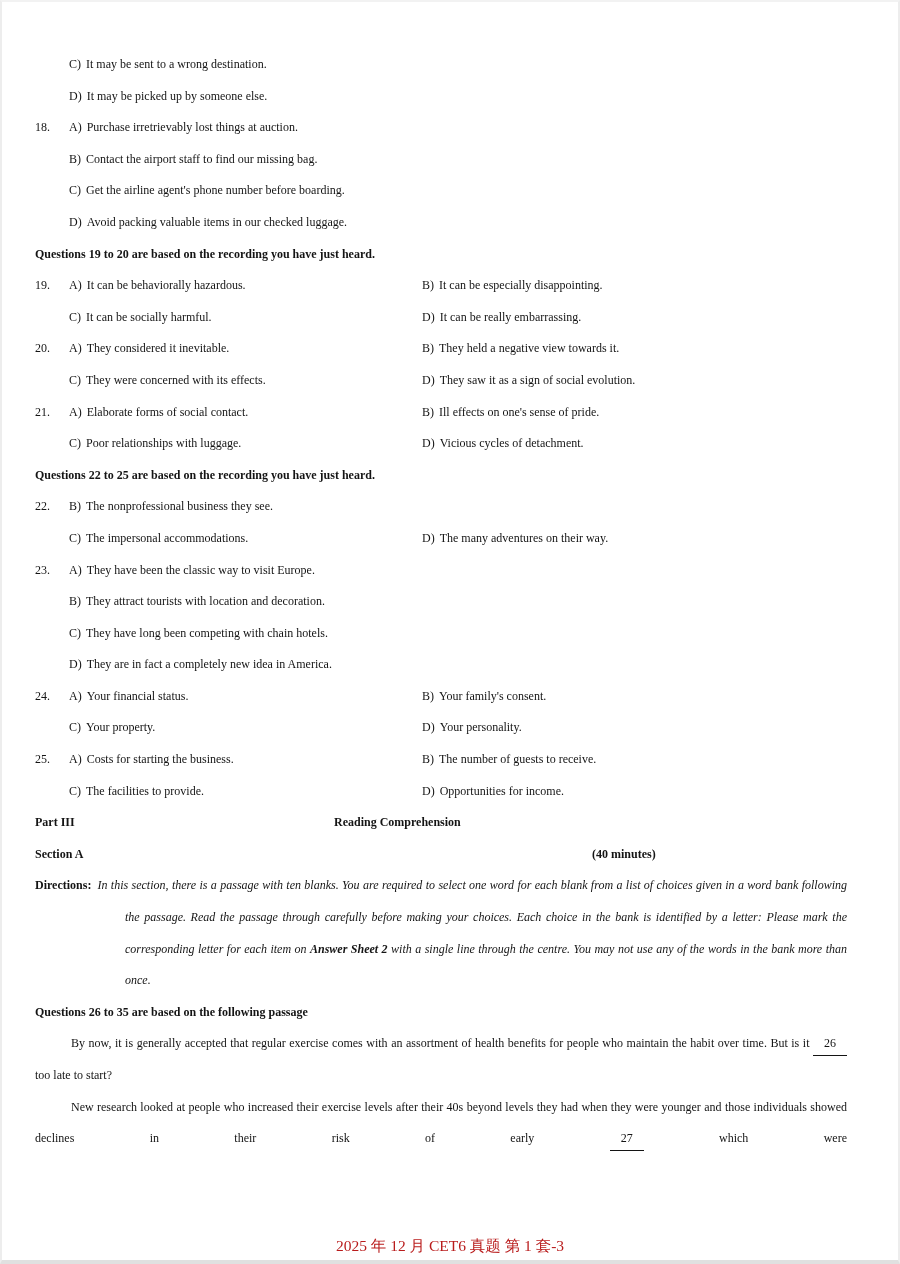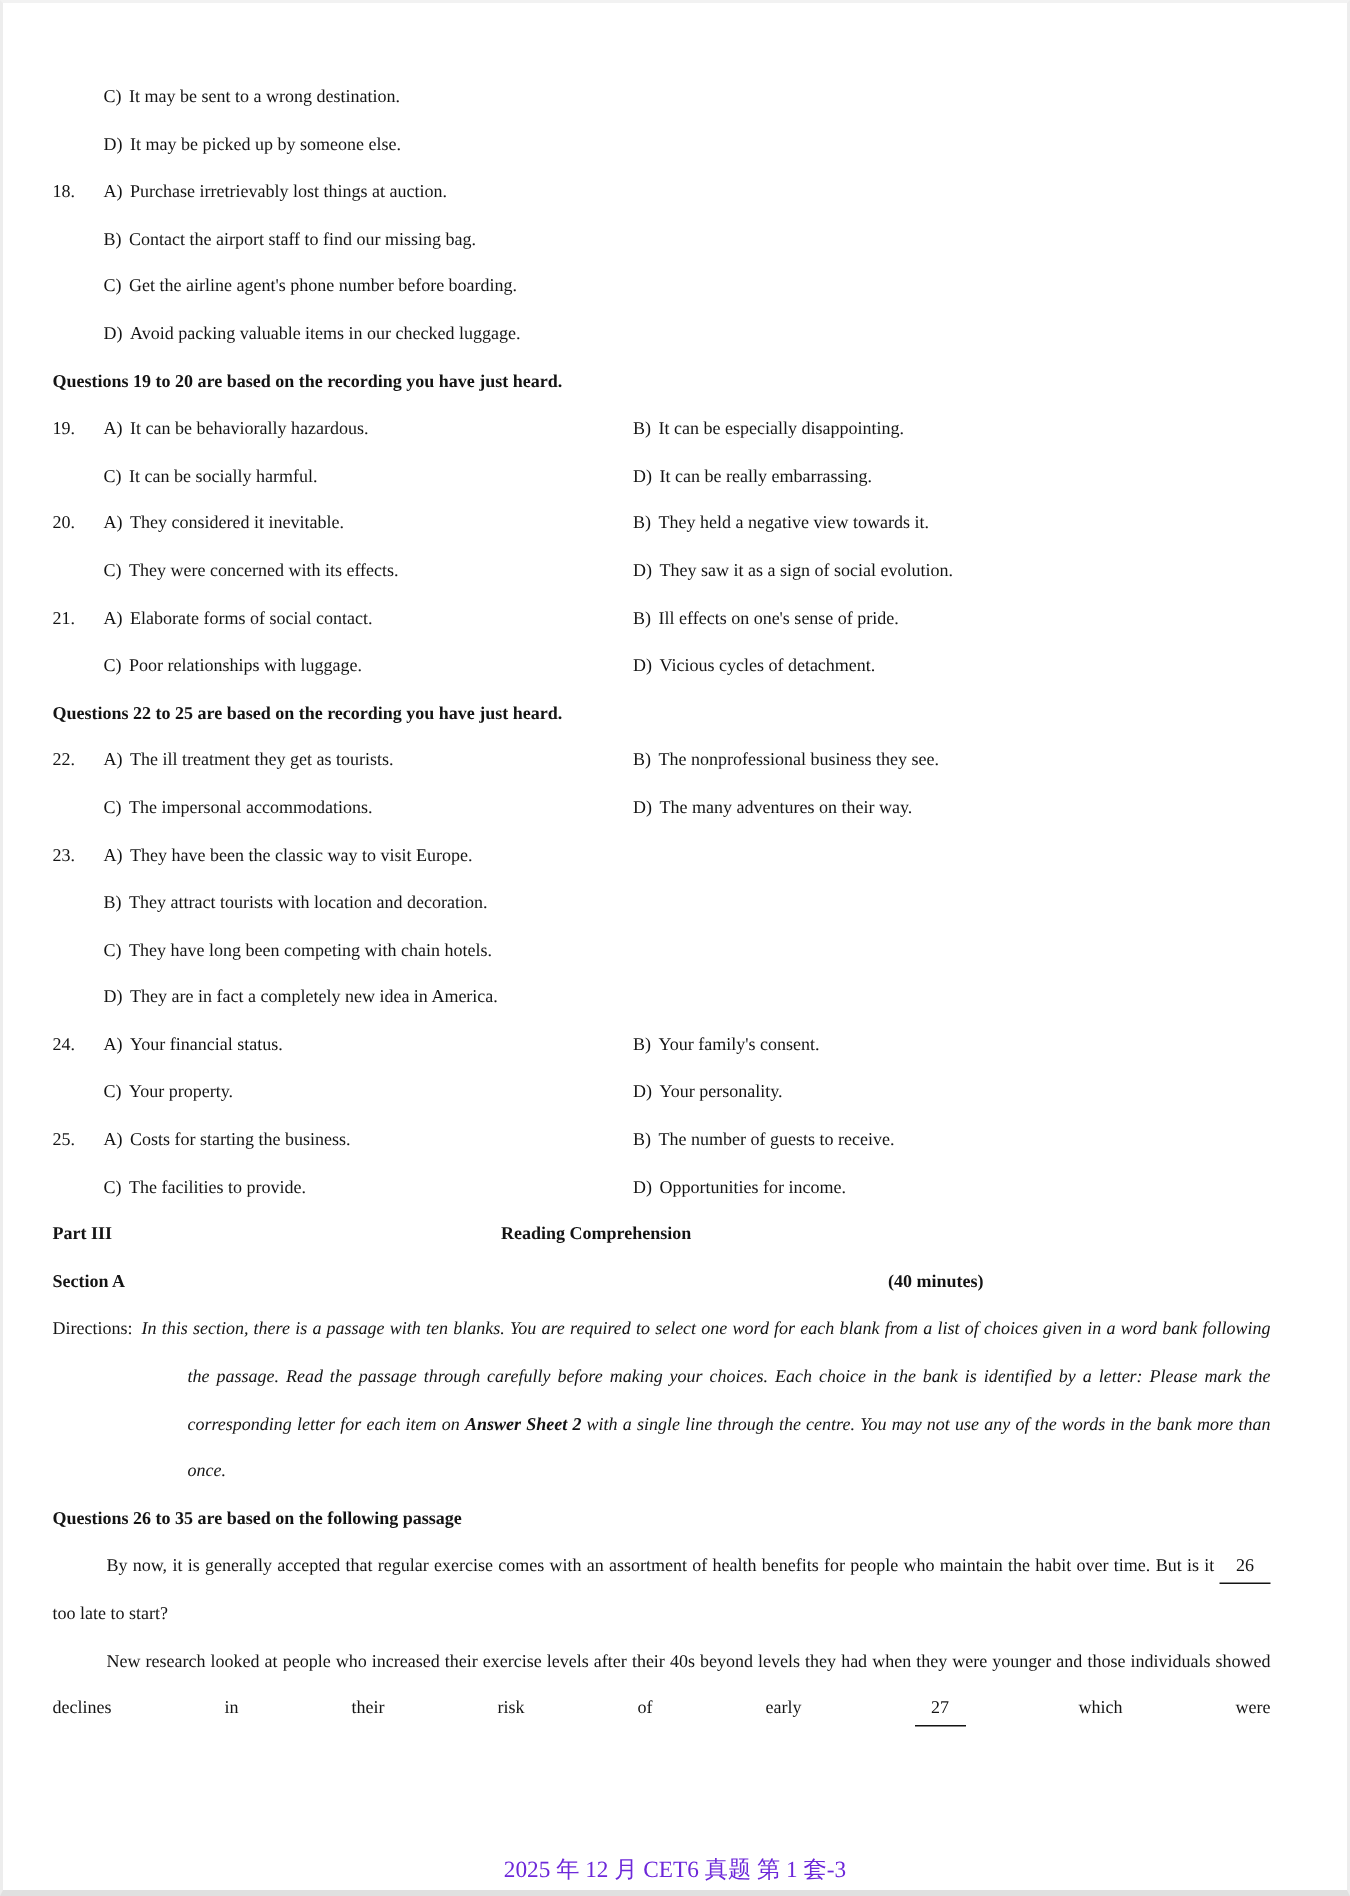--- a/index.html
+++ b/index.html
@@ -33,21 +33,21 @@
   .part3row{ position:relative; height:31.6px; font-weight:bold; }
   .p3l{ position:absolute; left:0; }
   .p3t{ position:absolute; left:299px; }
   .p3m{ position:absolute; left:557px;margin-top:32px; }
   .directions{
     line-height:31.6px;
     padding-left:90px;
     text-indent:-90px;
     text-align:justify;
   }
-  .dirlabel{ font-weight:normal; margin-right:6px; }
+  .dirlabel{ font-weight:bold; margin-right:6px; }
   .dirseg{ font-style:italic; }
   .dirseg.b{ font-weight:bold; }
   .para{
     line-height:31.6px;
     text-align:justify;
     text-indent:36px;
   }
   .para.jlast{ text-align-last:justify; }
   .blank{
     display:inline-block;
@@ -55,21 +55,21 @@
     padding:0 11px;
     line-height:24px;
     text-indent:0;
   }
   .footer{
     position:absolute;
     top:1234px; left:0;
     width:100%;
     text-align:center;
     font-size:15.5px;
-    color:#6d28d9;
+    color:#b91c1c;
     font-family:"Liberation Serif", serif;
   }
 </style>
 </head>
 <body>
 
 <div class="content">
   <div id="listening">
       <div class="line qrow">
         <div class="qnum"></div>
@@ -122,21 +122,20 @@
         <div class="optB"><span class="olabel">B)</span><span class="otext">Ill effects on one's sense of pride.</span></div>
       </div>
       <div class="line qrow">
         <div class="qnum"></div>
         <div class="optA"><span class="olabel">C)</span><span class="otext">Poor relationships with luggage.</span></div>
         <div class="optB"><span class="olabel">D)</span><span class="otext">Vicious cycles of detachment.</span></div>
       </div>
       <div class="line heading">Questions 22 to 25 are based on the recording you have just heard.</div>
       <div class="line qrow">
         <div class="qnum">22.</div>
-        <div class="optA"><span class="olabel">A)</span><span class="otext">The ill treatment they get as tourists.</span></div>
         <div class="optB"><span class="olabel">B)</span><span class="otext">The nonprofessional business they see.</span></div>
       </div>
       <div class="line qrow">
         <div class="qnum"></div>
         <div class="optA"><span class="olabel">C)</span><span class="otext">The impersonal accommodations.</span></div>
         <div class="optB"><span class="olabel">D)</span><span class="otext">The many adventures on their way.</span></div>
       </div>
       <div class="line qrow">
         <div class="qnum">23.</div>
         <div class="optFull"><span class="olabel">A)</span><span class="otext">They have been the classic way to visit Europe.</span></div>

